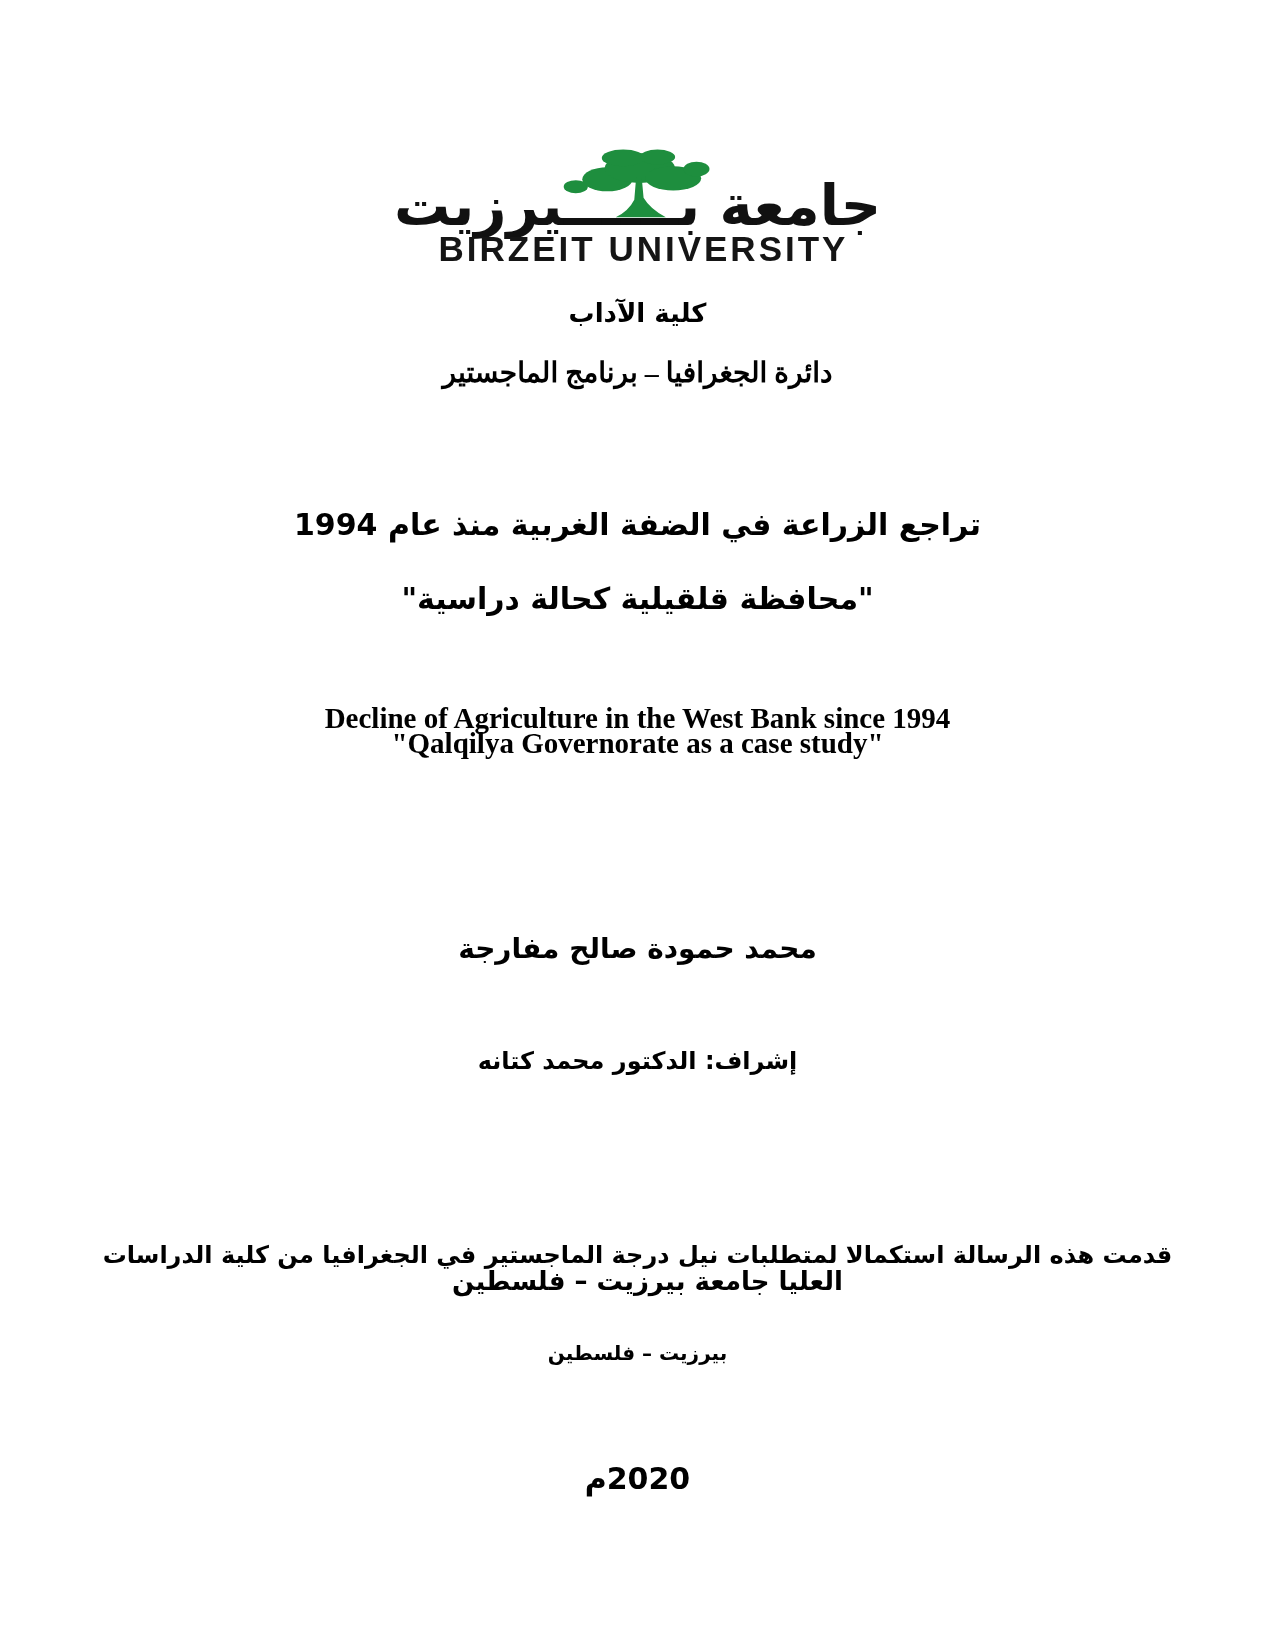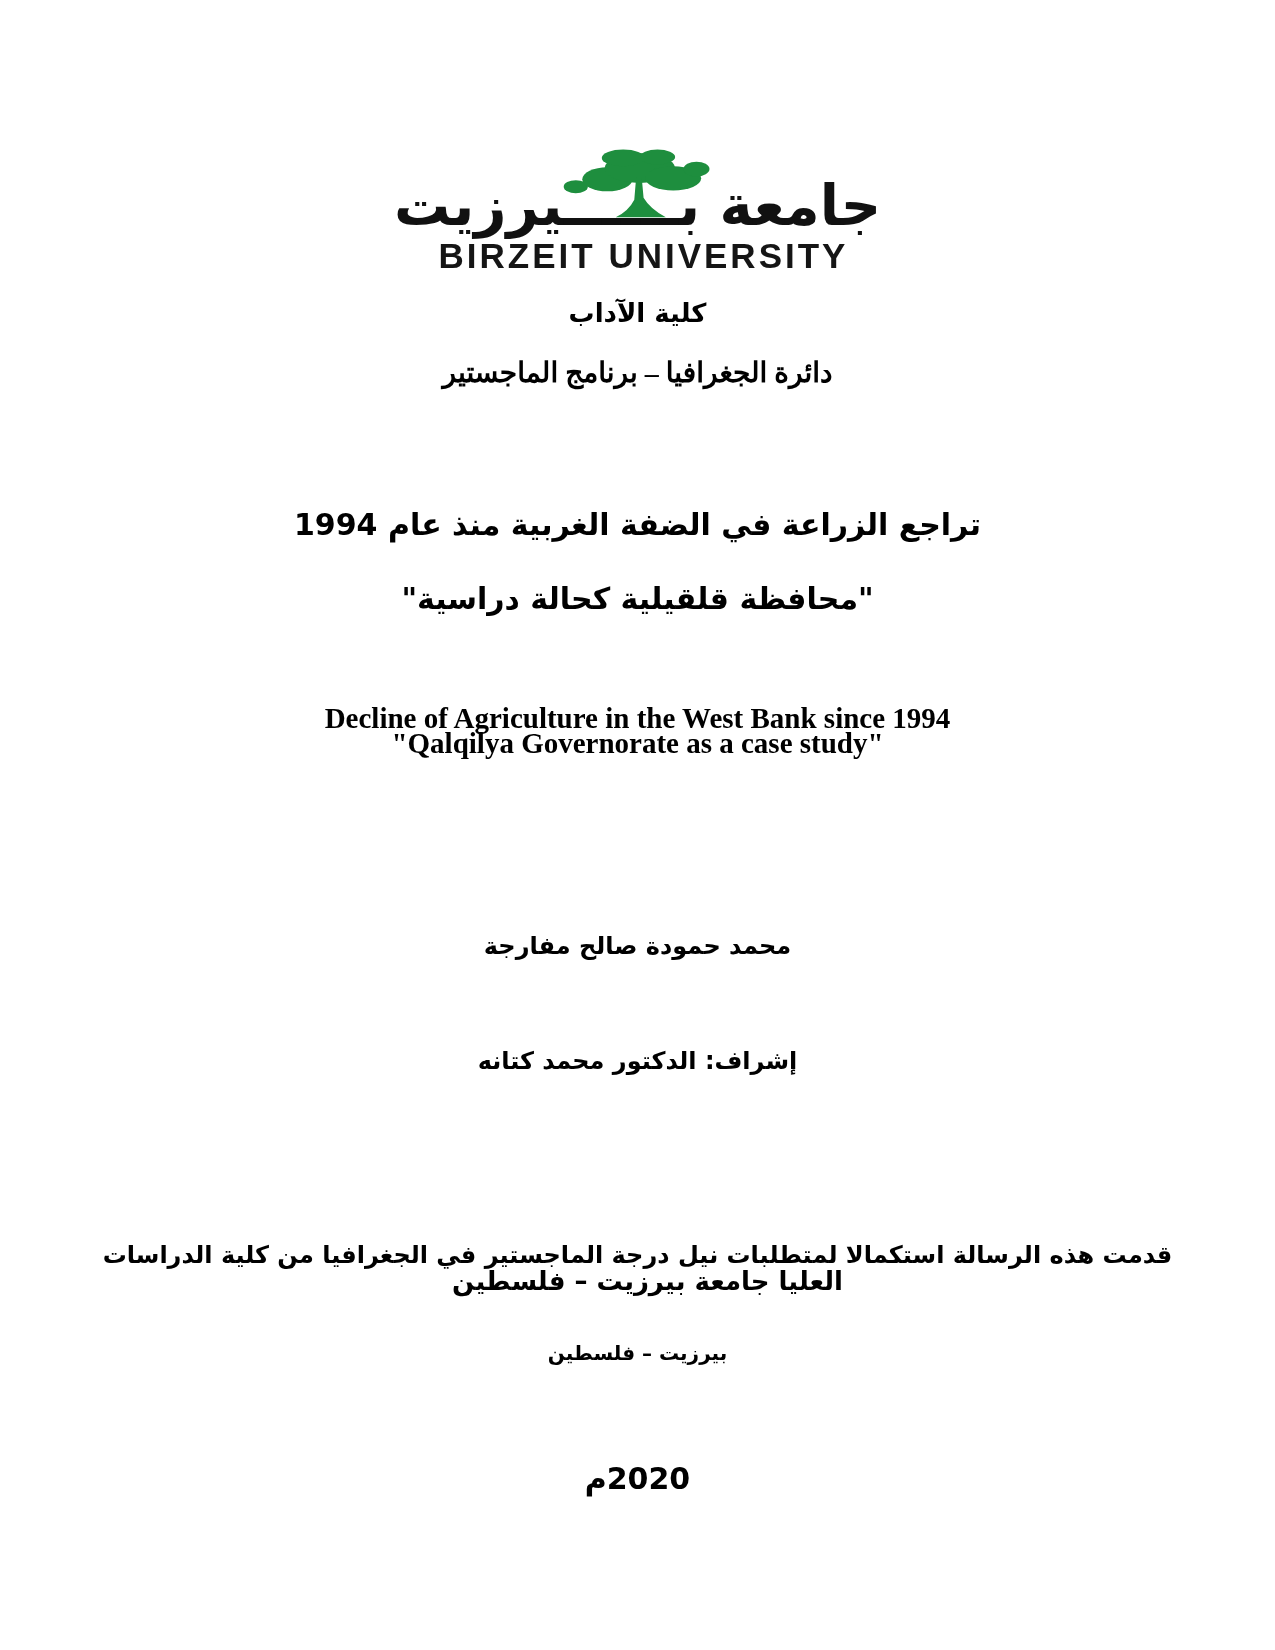--- a/index.html
+++ b/index.html
@@ -41,36 +41,36 @@
   }
   .logo-tree {
     position: absolute;
     top: 144px;
     left: 50%;
     transform: translateX(-50%);
     width: 150px;
     height: 78px;
   }
   .university-en {
-    top: 236px;
+    top: 229px;
     font-family: "Liberation Sans", "DejaVu Sans", sans-serif;
     font-weight: bold;
     font-size: 35px;
     letter-spacing: 3px;
     color: #151515;
     padding-left: 12px;
   }
   .faculty      { top: 294px;  font-size: 26px; line-height: 1.5; }
   .department   { top: 352px;  font-size: 28px; line-height: 1.5; font-family: Liberation Serif, serif; }
   .title-ar-1   { top: 502px;  font-size: 30px; line-height: 1.5; }
   .title-ar-2   { top: 576px;  font-size: 30px; line-height: 1.5; }
   .title-en-1   { top: 664px;  font-size: 29px; line-height: 1.3; margin-top: 36px; }
   .title-en-2   { top: 725px;  font-size: 29px; line-height: 1.3; }
   .submission   { top: 853px;  font-size: 28px; line-height: 1.5; }
-  .student      { top: 928px;  font-size: 24px; line-height: 1.5; }
+  .student      { top: 928px;  font-size: 28px; line-height: 1.5; }
   .supervisor   { top: 1043px; font-size: 24px; line-height: 1.5; }
   .req-line-1   { top: 1201px; font-size: 24px; line-height: 1.5; margin-top: 36px; }
   .req-line-2   { top: 1262px; font-size: 26px; line-height: 1.5; padding-left: 20px; }
   .location     { top: 1338px; font-size: 20px; line-height: 1.5; }
   .year         { top: 1458px; font-size: 30px; line-height: 1.4; }
 </style>
 </head>
 <body>
 
 <div class="page">

